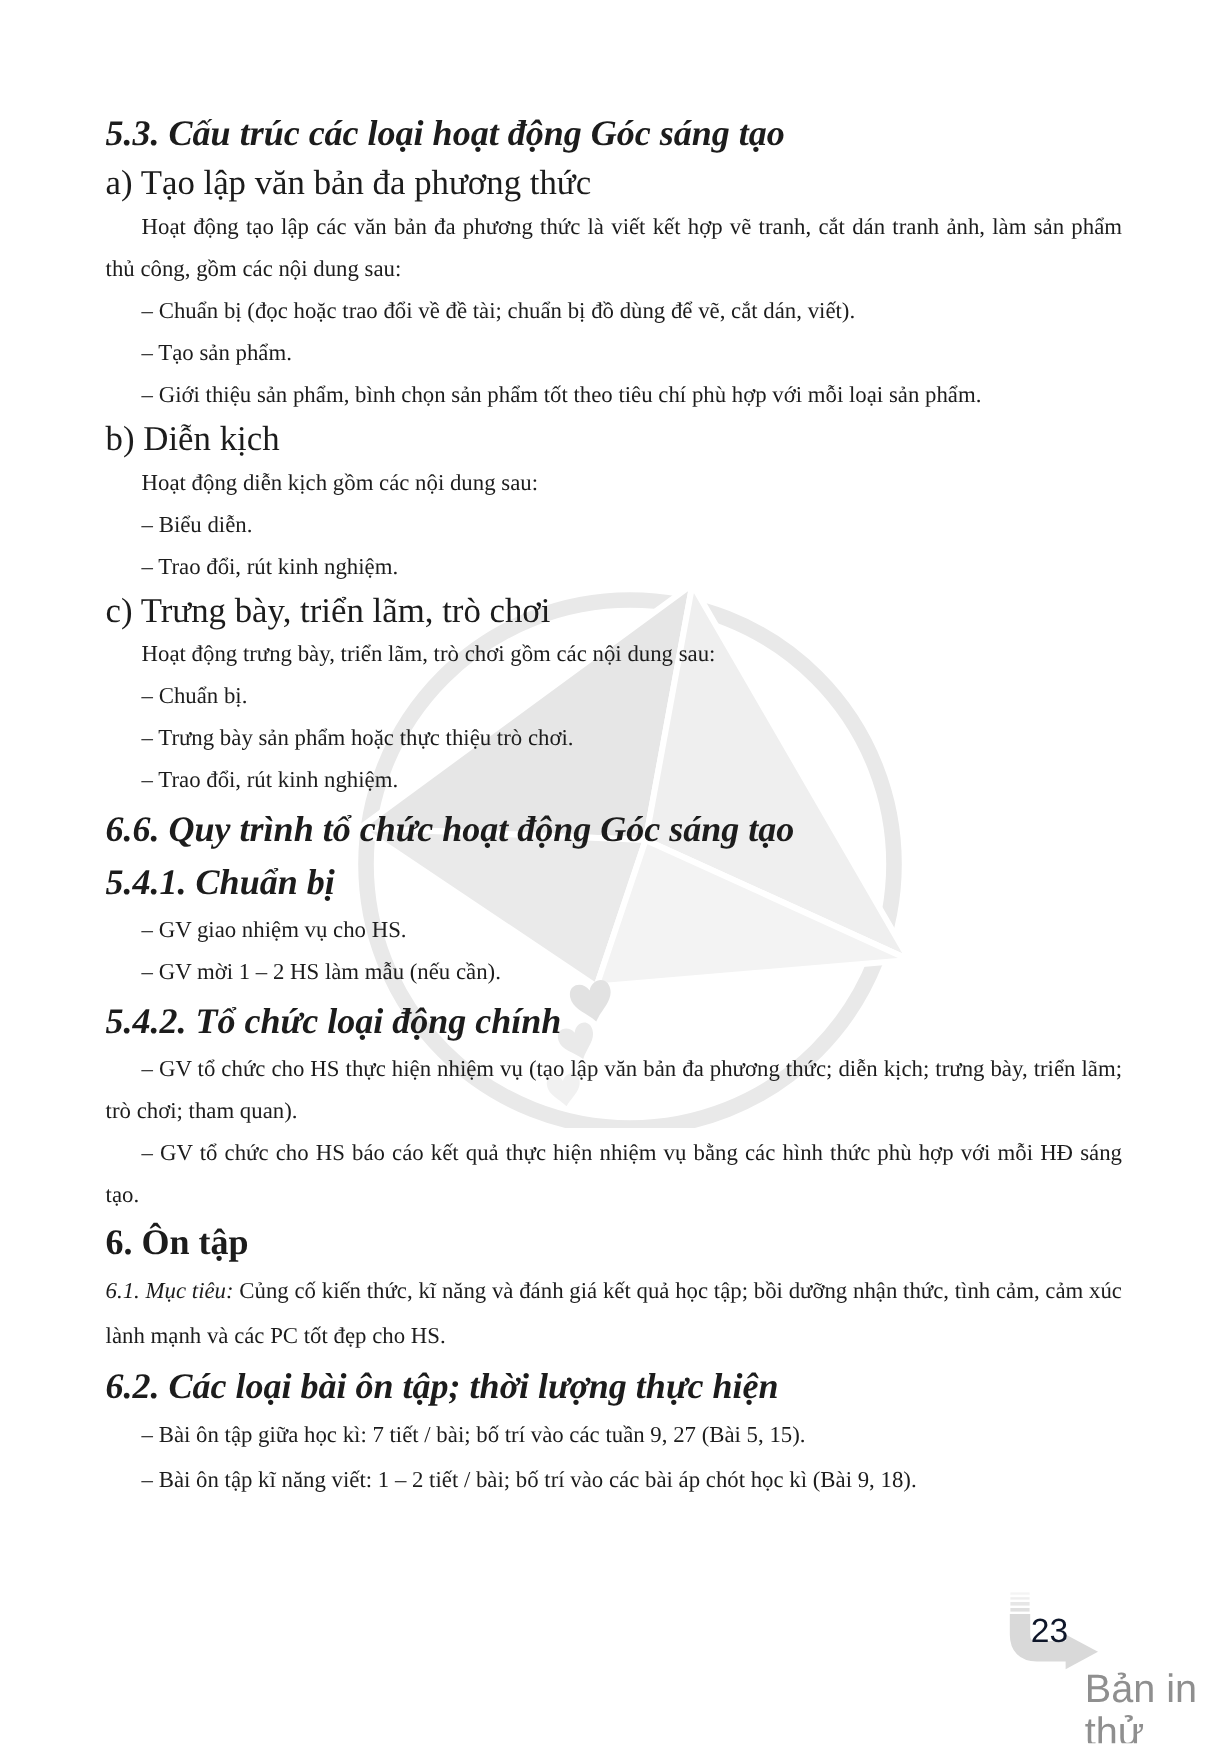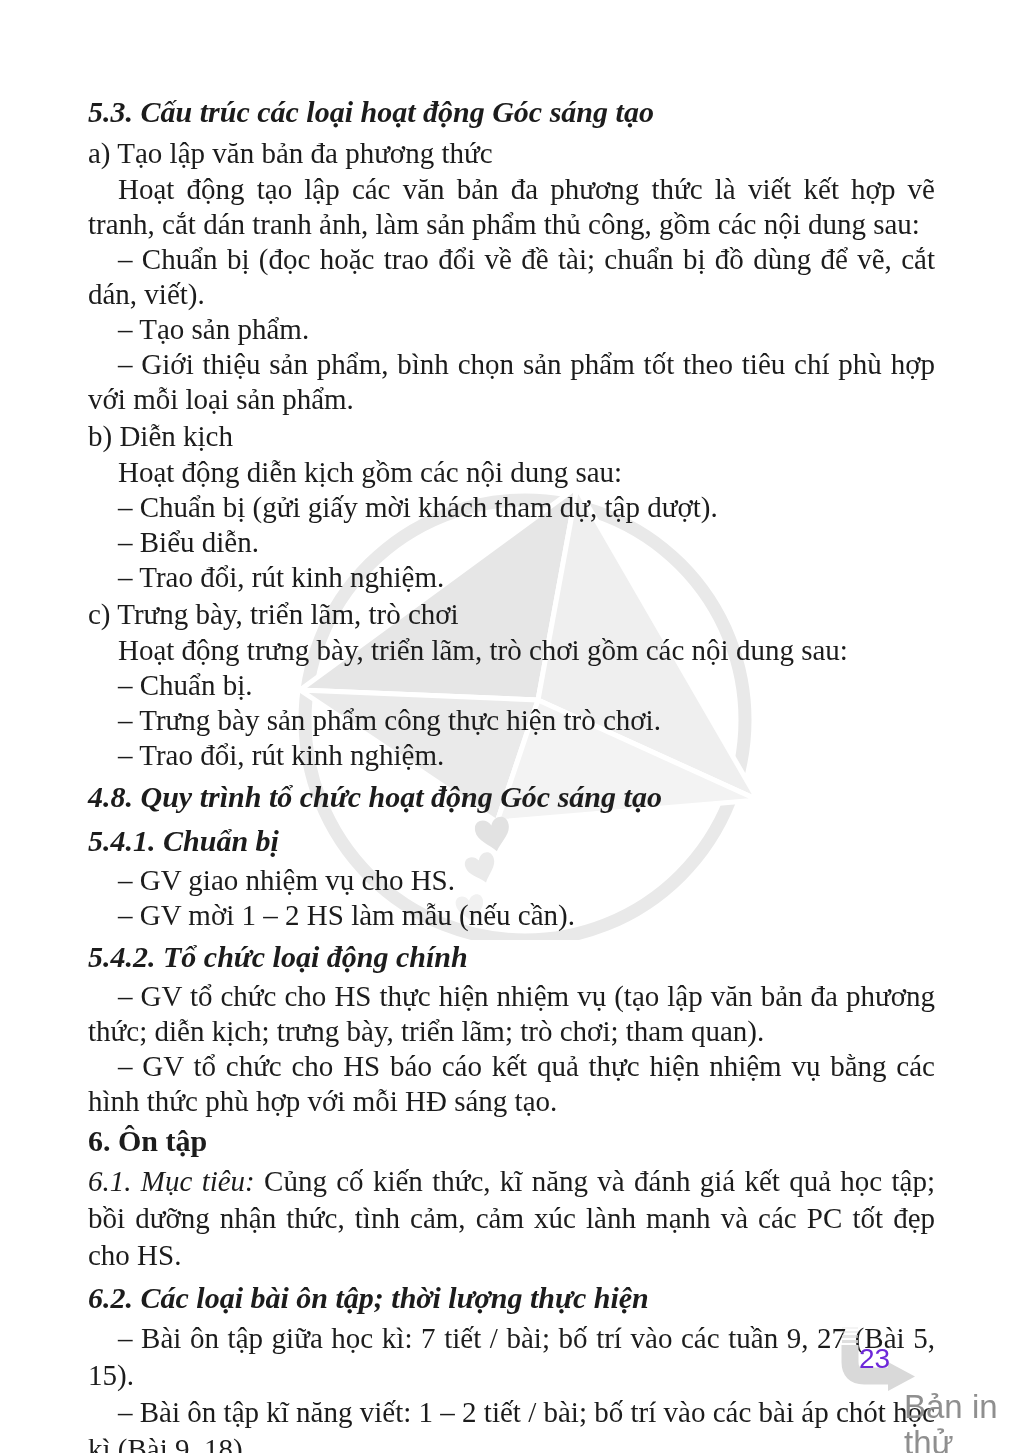--- a/index.html
+++ b/index.html
@@ -9,33 +9,33 @@
     background:#ffffff;
     overflow:hidden;
     font-family:"Liberation Serif", serif;
     color:#1c1c1c;
   }
   .watermark{position:absolute;left:280px;top:465px;width:500px;height:475px;z-index:0;}
   .content{
     position:absolute;left:88px;top:88px;width:847px;z-index:1;
   }
   .content p{margin:0;}
-  .body{font-size:29px;line-height:35px;text-align:justify;}
+  .body{font-size:19px;line-height:35px;text-align:justify;}
   .ind{text-indent:30px;}
   .sub-i{font-size:29px;line-height:38px;text-align:left;}
   .h-bi{font-weight:bold;font-style:italic;font-size:30px;line-height:40px;margin:4px 0 2px 0 !important;text-align:left;}
   .h-b{font-weight:bold;font-size:30px;line-height:40px;margin:2px 0 2px 0 !important;text-align:left;}
   .s6{line-height:37px;}
   .lead-bi{font-weight:normal;font-style:italic;}
   .footer{position:absolute;z-index:1;}
   .arrow-icon{position:absolute;left:835px;top:1326px;}
   .page-num{
     position:absolute;left:859px;top:1344px;
     font-family:"Liberation Sans", sans-serif;
-    font-size:28px;line-height:30px;color:#6d28d9;
+    font-size:28px;line-height:30px;color:#0f172a;
   }
   .proof-label{
     position:absolute;left:904px;top:1389px;
     font-family:"Liberation Sans", sans-serif;
     font-size:33px;line-height:36px;color:#8f8f8f;
   }
 </style>
 </head>
 <body>
 
@@ -59,31 +59,30 @@
   <div class="content">
     <p class="h-bi">5.3. Cấu trúc các loại hoạt động Góc sáng tạo</p>
     <p class="sub-i">a) Tạo lập văn bản đa phương thức</p>
     <p class="body ind">Hoạt động tạo lập các văn bản đa phương thức là viết kết hợp vẽ tranh, cắt dán tranh ảnh, làm sản phẩm thủ công, gồm các nội dung sau:</p>
     <p class="body ind">– Chuẩn bị (đọc hoặc trao đổi về đề tài; chuẩn bị đồ dùng để vẽ, cắt dán, viết).</p>
     <p class="body ind">– Tạo sản phẩm.</p>
     <p class="body ind">– Giới thiệu sản phẩm, bình chọn sản phẩm tốt theo tiêu chí phù hợp với mỗi loại sản phẩm.</p>
 
     <p class="sub-i">b) Diễn kịch</p>
     <p class="body ind">Hoạt động diễn kịch gồm các nội dung sau:</p>
-    <p class="body ind">– Chuẩn bị (gửi giấy mời khách tham dự, tập dượt).</p>
     <p class="body ind">– Biểu diễn.</p>
     <p class="body ind">– Trao đổi, rút kinh nghiệm.</p>
 
     <p class="sub-i">c) Trưng bày, triển lãm, trò chơi</p>
     <p class="body ind">Hoạt động trưng bày, triển lãm, trò chơi gồm các nội dung sau:</p>
     <p class="body ind">– Chuẩn bị.</p>
-    <p class="body ind">– Trưng bày sản phẩm công thực hiện trò chơi.</p>
+    <p class="body ind">– Trưng bày sản phẩm hoặc thực thiệu trò chơi.</p>
     <p class="body ind">– Trao đổi, rút kinh nghiệm.</p>
 
-    <p class="h-bi">4.8. Quy trình tổ chức hoạt động Góc sáng tạo</p>
+    <p class="h-bi">6.6. Quy trình tổ chức hoạt động Góc sáng tạo</p>
     <p class="h-bi">5.4.1. Chuẩn bị</p>
     <p class="body ind">– GV giao nhiệm vụ cho HS.</p>
     <p class="body ind">– GV mời 1 – 2 HS làm mẫu (nếu cần).</p>
 
     <p class="h-bi">5.4.2. Tổ chức loại động chính</p>
     <p class="body ind">– GV tổ chức cho HS thực hiện nhiệm vụ (tạo lập văn bản đa phương thức; diễn kịch; trưng bày, triển lãm; trò chơi; tham quan).</p>
     <p class="body ind">– GV tổ chức cho HS báo cáo kết quả thực hiện nhiệm vụ bằng các hình thức phù hợp với mỗi HĐ sáng tạo.</p>
 
     <p class="h-b">6. Ôn tập</p>
     <p class="body s6"><span class="lead-bi">6.1. Mục tiêu:</span><span> Củng cố kiến thức, kĩ năng và đánh giá kết quả học tập; bồi dưỡng nhận thức, tình cảm, cảm xúc lành mạnh và các PC tốt đẹp cho HS.</span></p>

